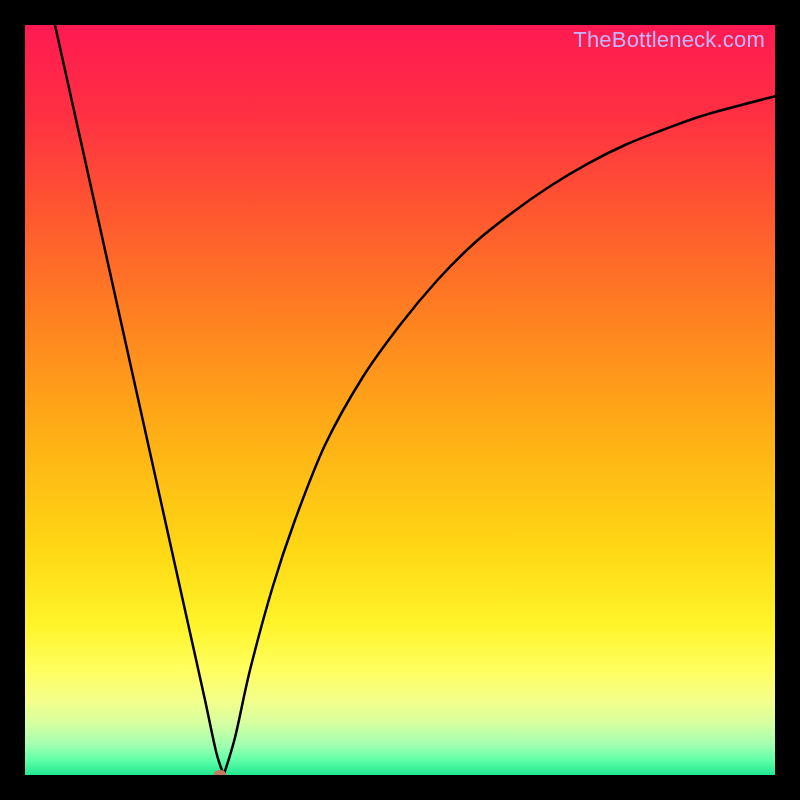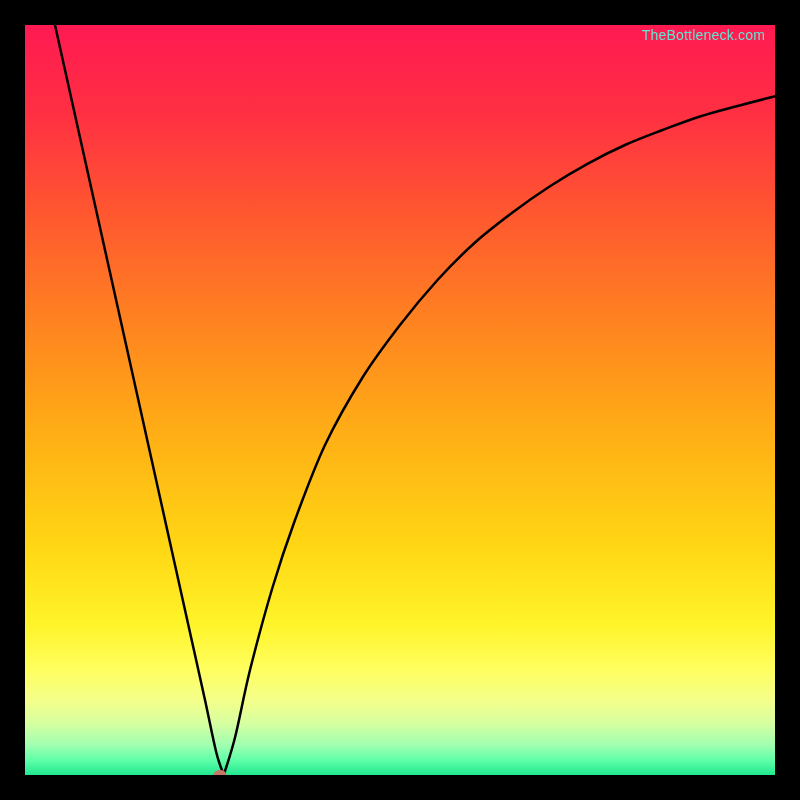--- a/index.html
+++ b/index.html
@@ -20,23 +20,23 @@
   }
   .bg {
     position: absolute;
     left: 0; top: 0; width: 100%; height: 100%;
   }
   .watermark {
     position: absolute;
     top: 2px;
     right: 10px;
     font-family: Arial, Helvetica, sans-serif;
-    font-size: 14px;
+    font-size: 22px;
     font-weight: 500;
-    color: #5eead4;
+    color: #c4b5fd;
     letter-spacing: 0.2px;
   }
   svg.curve {
     position: absolute;
     left: 0; top: 0;
     width: 750px;
     height: 750px;
   }
   .marker {
     position: absolute;

